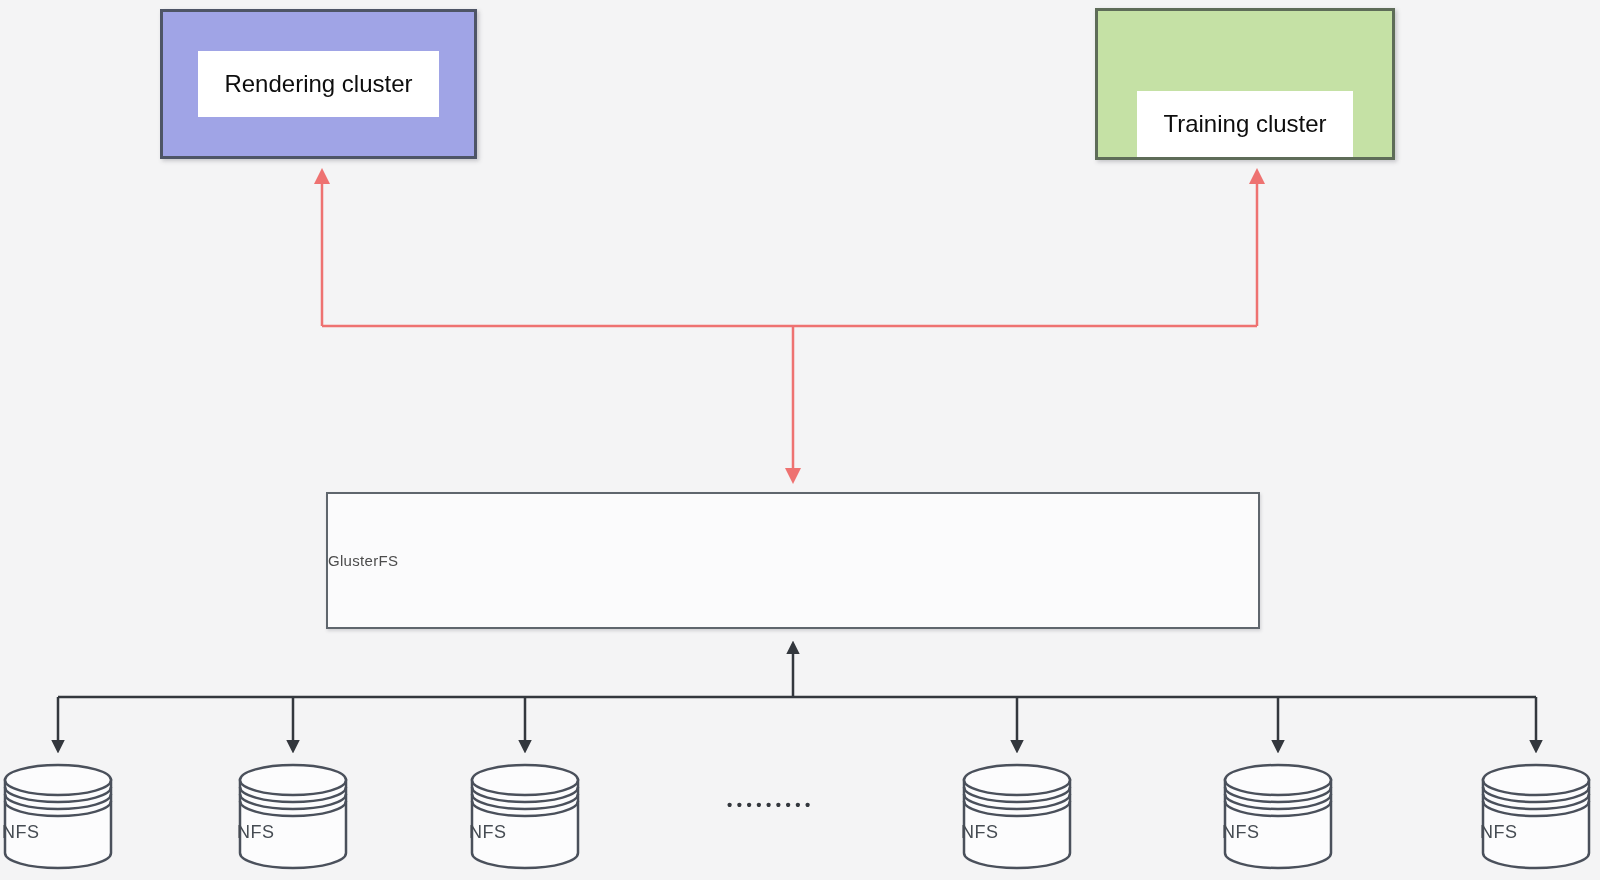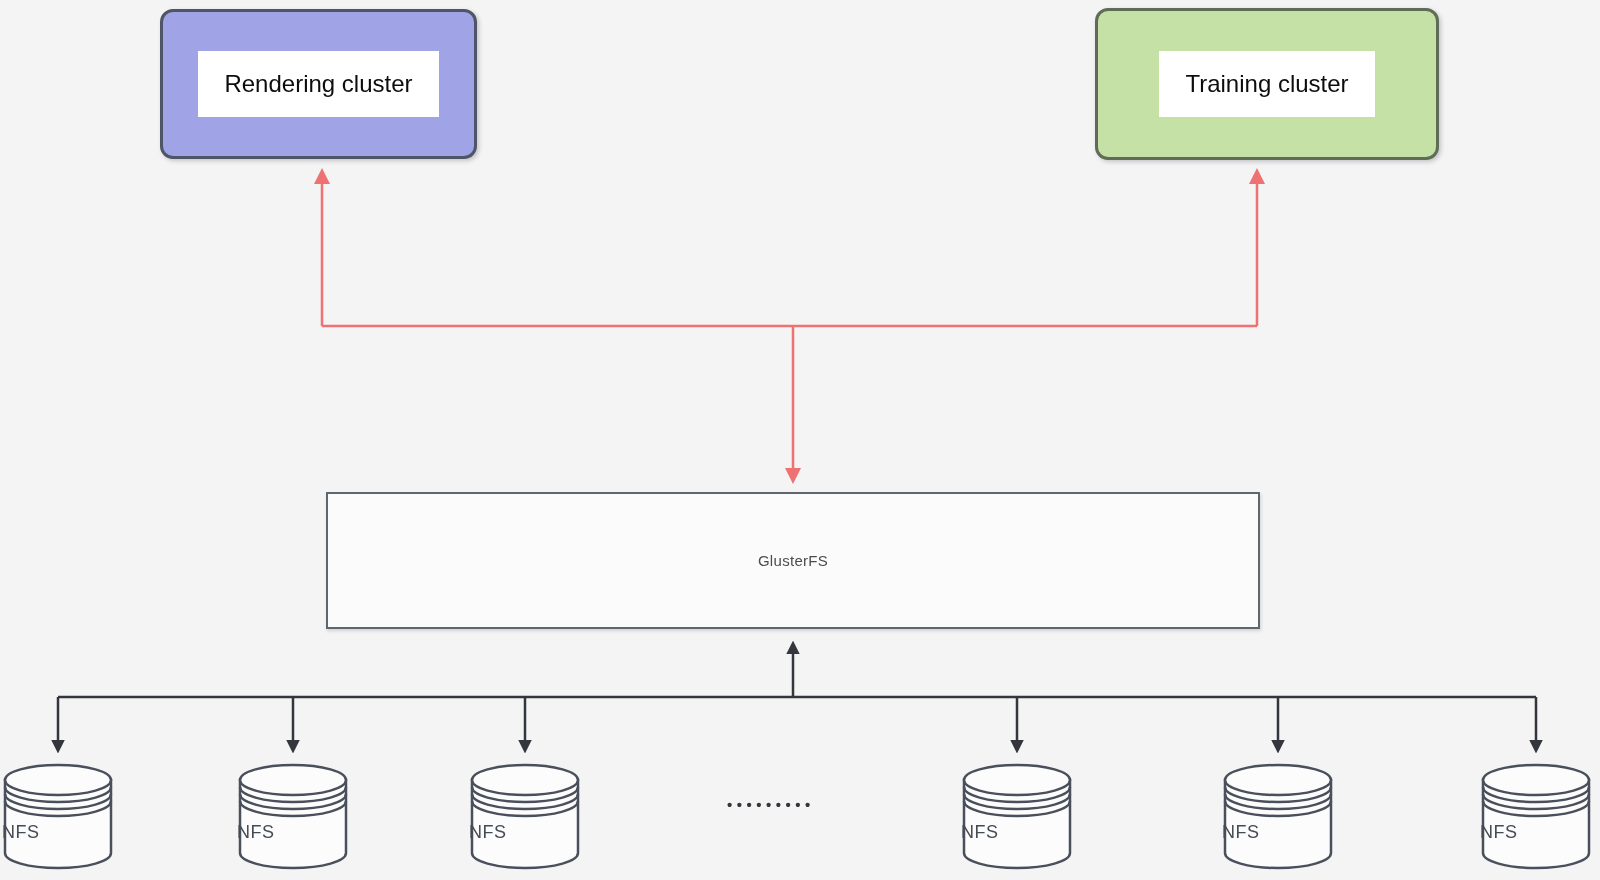--- a/index.html
+++ b/index.html
@@ -12,44 +12,45 @@
   .canvas { position: relative; width: 1600px; height: 880px; background: var(--bg, #f4f4f5); }
 
   svg.connectors { position: absolute; left: 0; top: 0; }
   .red-line  { stroke: var(--red, #ee7271); stroke-width: 2.5; fill: none; }
   .dark-line { stroke: var(--dark, #33373d); stroke-width: 2.5; fill: none; }
   #mRed  path { fill: var(--red, #ee7271); }
   #mDark path { fill: var(--dark, #33373d); }
 
   .node {
     position: absolute; display: flex; align-items: center; justify-content: center;
-    border-radius: 13px; box-shadow: 2px 2px 4px rgba(60,60,70,0.25);
+    border-radius: 0; box-shadow: 2px 2px 4px rgba(60,60,70,0.25);
   }
   .node .node-label {
     background: #ffffff; color: var(--label-ink, #0d0d0d);
     font-size: 24px; line-height: 1; padding: 21px 26px; white-space: nowrap;
   }
   .rendering {
     left: 160px; top: 9px; width: 317px; height: 150px;
     background: var(--purple-fill, #a0a4e6);
     border: 3px solid var(--purple-border, #4e5566);
     box-sizing: border-box;
   }
   .training {
-    left: 1095px; top: 8px; width: 344px; height: 152px;
+    left: 1095px; top: 8px; width: 300px; height: 152px;
     background: var(--green-fill, #c5e1a5);
     border: 3px solid var(--green-border, #5e6c58);
     box-sizing: border-box;
+    align-items: flex-end;
   }
   .glusterfs {
     position: absolute; left: 326px; top: 492px; width: 934px; height: 137px;
     background: var(--node-fill, #fbfbfc);
     border: 2px solid var(--node-border, #5f666d);
     box-sizing: border-box;
-    display: flex; align-items: center; justify-content: center;
+    display: flex; align-items: center; justify-content: flex-start;
     box-shadow: 1px 2px 3px rgba(60,60,70,0.18);
   }
   .glusterfs span { color: var(--gluster-ink, #4c4c4c); font-size: 15px; letter-spacing: 0.3px; }
 
   .nfs { position: absolute; top: 763px; width: 112px; height: 108px; }
   .nfs svg { position: absolute; left: 0; top: 0; }
   .nfs .cyl-body { fill: var(--cyl-fill, #fcfcfd); stroke: var(--cyl-stroke, #4a505b); stroke-width: 2.5; }
   .nfs .cyl-line { fill: none; stroke: var(--cyl-stroke, #4a505b); stroke-width: 2.5; }
   .nfs .nfs-label {
     position: absolute; left: 0; right: 0; top: 59px; text-align: left;

